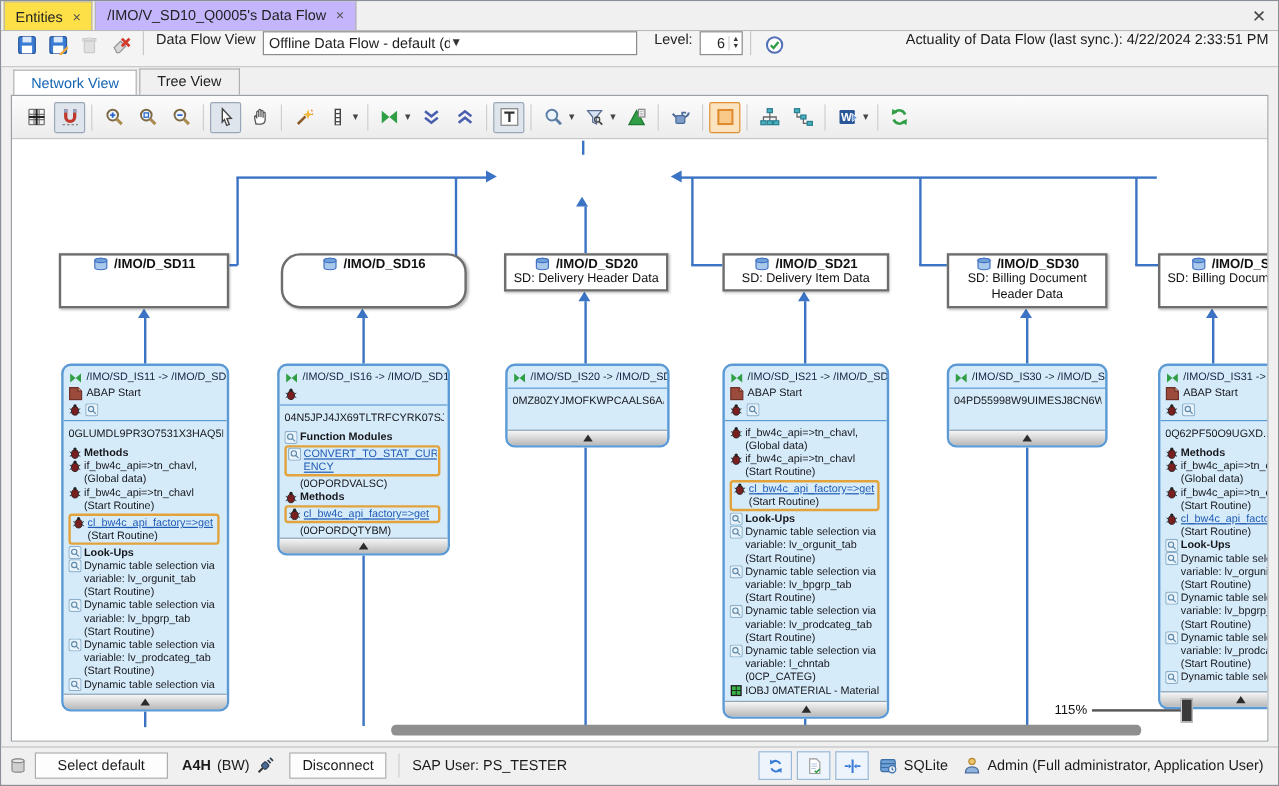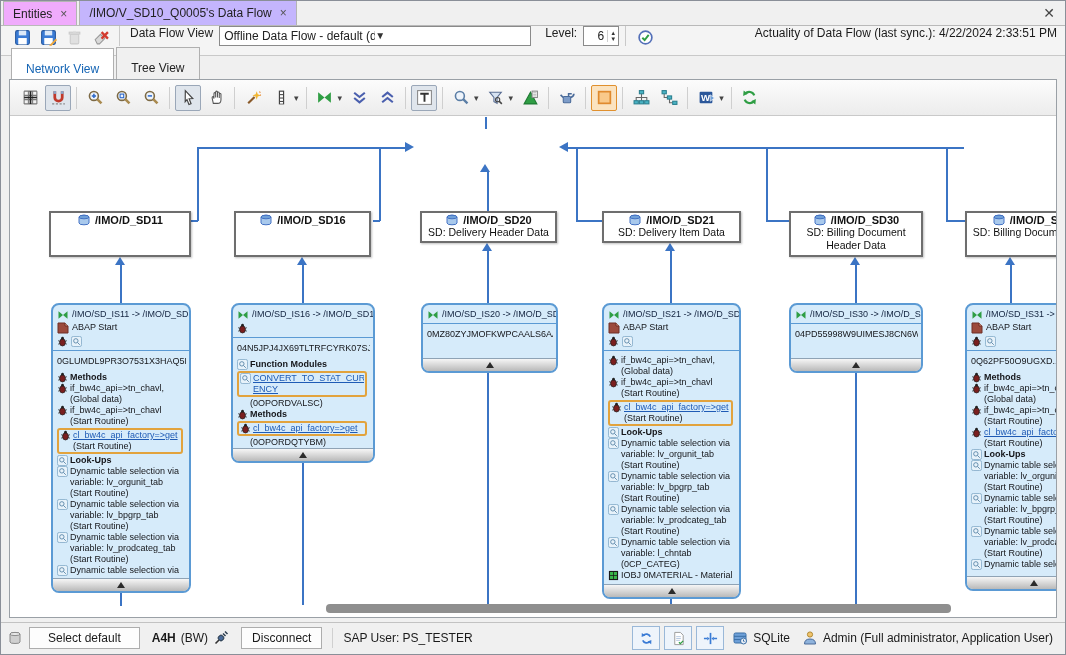--- a/index.html
+++ b/index.html
@@ -1,40 +1,40 @@
 <!DOCTYPE html>
 <html><head>
 <meta charset="utf-8">
 <style>
   html,body{margin:0;padding:0;background:#d8d8d8;font-family:"Liberation Sans","DejaVu Sans",sans-serif;}
   .win{position:relative;width:1064px;height:653px;background:#f0f0f0;border:1px solid #8a8f98;overflow:hidden;}
   .ic svg{display:block;width:100%;height:100%;}
   
   .tabbar{position:absolute;left:0;top:0;right:0;height:25px;background:#f0f0f0;border-bottom:1px solid #b9b9b9;display:flex;align-items:flex-end;padding-left:2px;box-sizing:border-box;}
-  .tab{height:23px;display:flex;align-items:center;gap:8px;padding:0 9px;border:1px solid #b4b4b4;border-bottom:none;background:#f0abfc;font-size:12px;color:#222;margin-right:2px;}
+  .tab{height:23px;display:flex;align-items:center;gap:8px;padding:0 9px;border:1px solid #b4b4b4;border-bottom:none;background:#fde047;font-size:12px;color:#222;margin-right:2px;}
   .tab.active{background:#c4b5fd;height:24px;}
   .tclose{color:#555;font-size:12px;cursor:default;}
   .winclose{margin-left:auto;margin-right:10px;align-self:center;color:#444;font-size:14px;}
   
   .toolbar{position:absolute;left:0;top:25px;right:0;height:30px;background:#f4f4f4;border-bottom:1px solid #c9c9c9;display:flex;align-items:flex-start;padding:0 8px;box-sizing:border-box;font-size:12px;color:#222;}
   .tbtn{width:22px;height:22px;margin:0 2px;display:flex;align-items:center;justify-content:center;}
   .tbtn .ic{width:17px;height:17px;}
   .tbtn.disabled{opacity:.45;}
   .tsep{width:1px;height:20px;background:#c9c9c9;margin:0 6px;}
   .tlabel{margin:0 6px 0 4px;white-space:nowrap;}
   .combo{width:312px;height:20px;background:#fff;border:1px solid #8a8a8a;display:flex;align-items:center;padding:0 4px;box-sizing:border-box;}
   .combo span{flex:1;white-space:nowrap;overflow:hidden;}
   .caret{color:#333;font-size:10px;line-height:1;}
   .spin{width:36px;height:20px;background:#fff;border:1px solid #8a8a8a;display:flex;align-items:center;box-sizing:border-box;}
   .spin .val{flex:1;text-align:right;padding-right:3px;}
   .spin .ud{display:flex;flex-direction:column;font-size:6px;color:#333;line-height:1;padding:0 2px;border-left:1px solid #d0d0d0;}
   .actuality{margin-left:auto;white-space:nowrap;color:#1a1a1a;}
   
   .viewtabs{position:absolute;left:0;top:55px;right:0;height:23px;display:flex;align-items:flex-end;padding-left:10px;font-size:12px;}
-  .vtab{padding:13px 14px 4px;border:1px solid #b0b0b0;border-bottom:none;background:#f0f0f0;color:#222;margin-right:2px;}
+  .vtab{padding:3px 14px 4px;border:1px solid #b0b0b0;border-bottom:none;background:#f0f0f0;color:#222;margin-right:2px;}
   .vtab.active{background:#fff;color:#1464b4;position:relative;top:1px;}
   
   .panel{position:absolute;left:8px;top:78px;width:1048px;height:539px;border:1px solid #9aa0a6;background:#fff;box-sizing:border-box;}
   .gtoolbar{height:36px;background:linear-gradient(#fcfcfc,#ececec);border-bottom:1px solid #c9c9c9;display:flex;align-items:center;padding:0 6px;box-sizing:border-box;}
   .gbtn{width:24px;height:24px;margin:0 1px;display:flex;align-items:center;justify-content:center;border:1px solid transparent;border-radius:2px;}
   .gbtn .ic{width:17px;height:17px;}
   .gbtn.pressed{background:#dfe5ec;border-color:#9aa7b8;}
   .gbtn.pressed-orange{background:#fbe3c0;border-color:#e0902e;}
   .gsep{width:1px;height:22px;background:#cfcfcf;margin:0 4px;}
   .gcaret{font-size:9px;color:#444;margin:0 3px 0 -1px;}
@@ -46,21 +46,21 @@
   .arr-r{border-width:5px 0 5px 9px;border-left-color:#3b74c4;}
   .arr-l{border-width:5px 9px 5px 0;border-right-color:#3b74c4;}
   .arr-u{border-width:0 5px 8px 5px;border-bottom-color:#3b74c4;}
   
   .node{position:absolute;background:#fff;border:2px solid #6e6e6e;box-shadow:1px 1px 2px rgba(0,0,0,.25);z-index:2;box-sizing:border-box;text-align:center;overflow:hidden;}
   .ent-title{display:flex;align-items:center;justify-content:center;gap:4px;font-weight:bold;font-size:11px;color:#111;padding-top:1px;white-space:nowrap;}
   .ent-title .ic{width:14px;height:12px;flex:none;}
   .ent-desc{font-size:10.5px;color:#111;line-height:1.25;padding:0 2px;}
   .root{left:403px;top:12px;width:146px;height:35px;}
   .ent1{left:39px;top:94px;width:142px;height:46px;}
-  .ent2{left:224px;top:94px;width:137px;height:46px;}
+  .ent2{left:224px;top:94px;width:155px;height:46px;border-radius:16px;}
   .ent3{left:410px;top:94px;width:137px;height:32px;}
   .ent4{left:592px;top:94px;width:139px;height:32px;}
   .ent5{left:779px;top:94px;width:134px;height:46px;}
   .ent6{left:955px;top:94px;width:140px;height:46px;}
   
   .tx{position:absolute;background:#d6ebfa;border:2px solid #5b9ad4;border-radius:8px;z-index:2;box-sizing:border-box;font-size:9px;color:#15161a;overflow:hidden;}
   .bx1{left:41px;top:186px;width:140px;height:290px;}
   .bx2{left:221px;top:186px;width:144px;height:160px;}
   .bx3{left:411px;top:186px;width:137px;height:70px;}
   .bx4{left:592px;top:186px;width:139px;height:296px;}
@@ -1149,20 +1149,25 @@
                 <span class="txt">Dynamic table selection via</span>
               </div>
             </div>
             <div class="tx-foot">
               <div class="tri-up"></div>
             </div>
           </div>
         </div>
 
       <div class="hscroll"></div>
+      <div class="zoomwrap">
+        <span class="zoomlabel">115%</span>
+        <span class="zoomtrack"></span>
+        <span class="zoomhandle"></span>
+      </div>
     </div>
   </div>
 
   <div class="statusbar">
     <span class="sicon ic">
         <svg viewBox="0 0 16 16">
           <path d="M3 4 Q3 2.5 8 2.5 Q13 2.5 13 4 V12 Q13 13.5 8 13.5 Q3 13.5 3 12 Z" fill="#cfcfcf" stroke="#8a8a8a"></path>
           <ellipse cx="8" cy="4" rx="5" ry="1.6" fill="#e8e8e8" stroke="#8a8a8a"></ellipse>
         </svg>
       </span>

